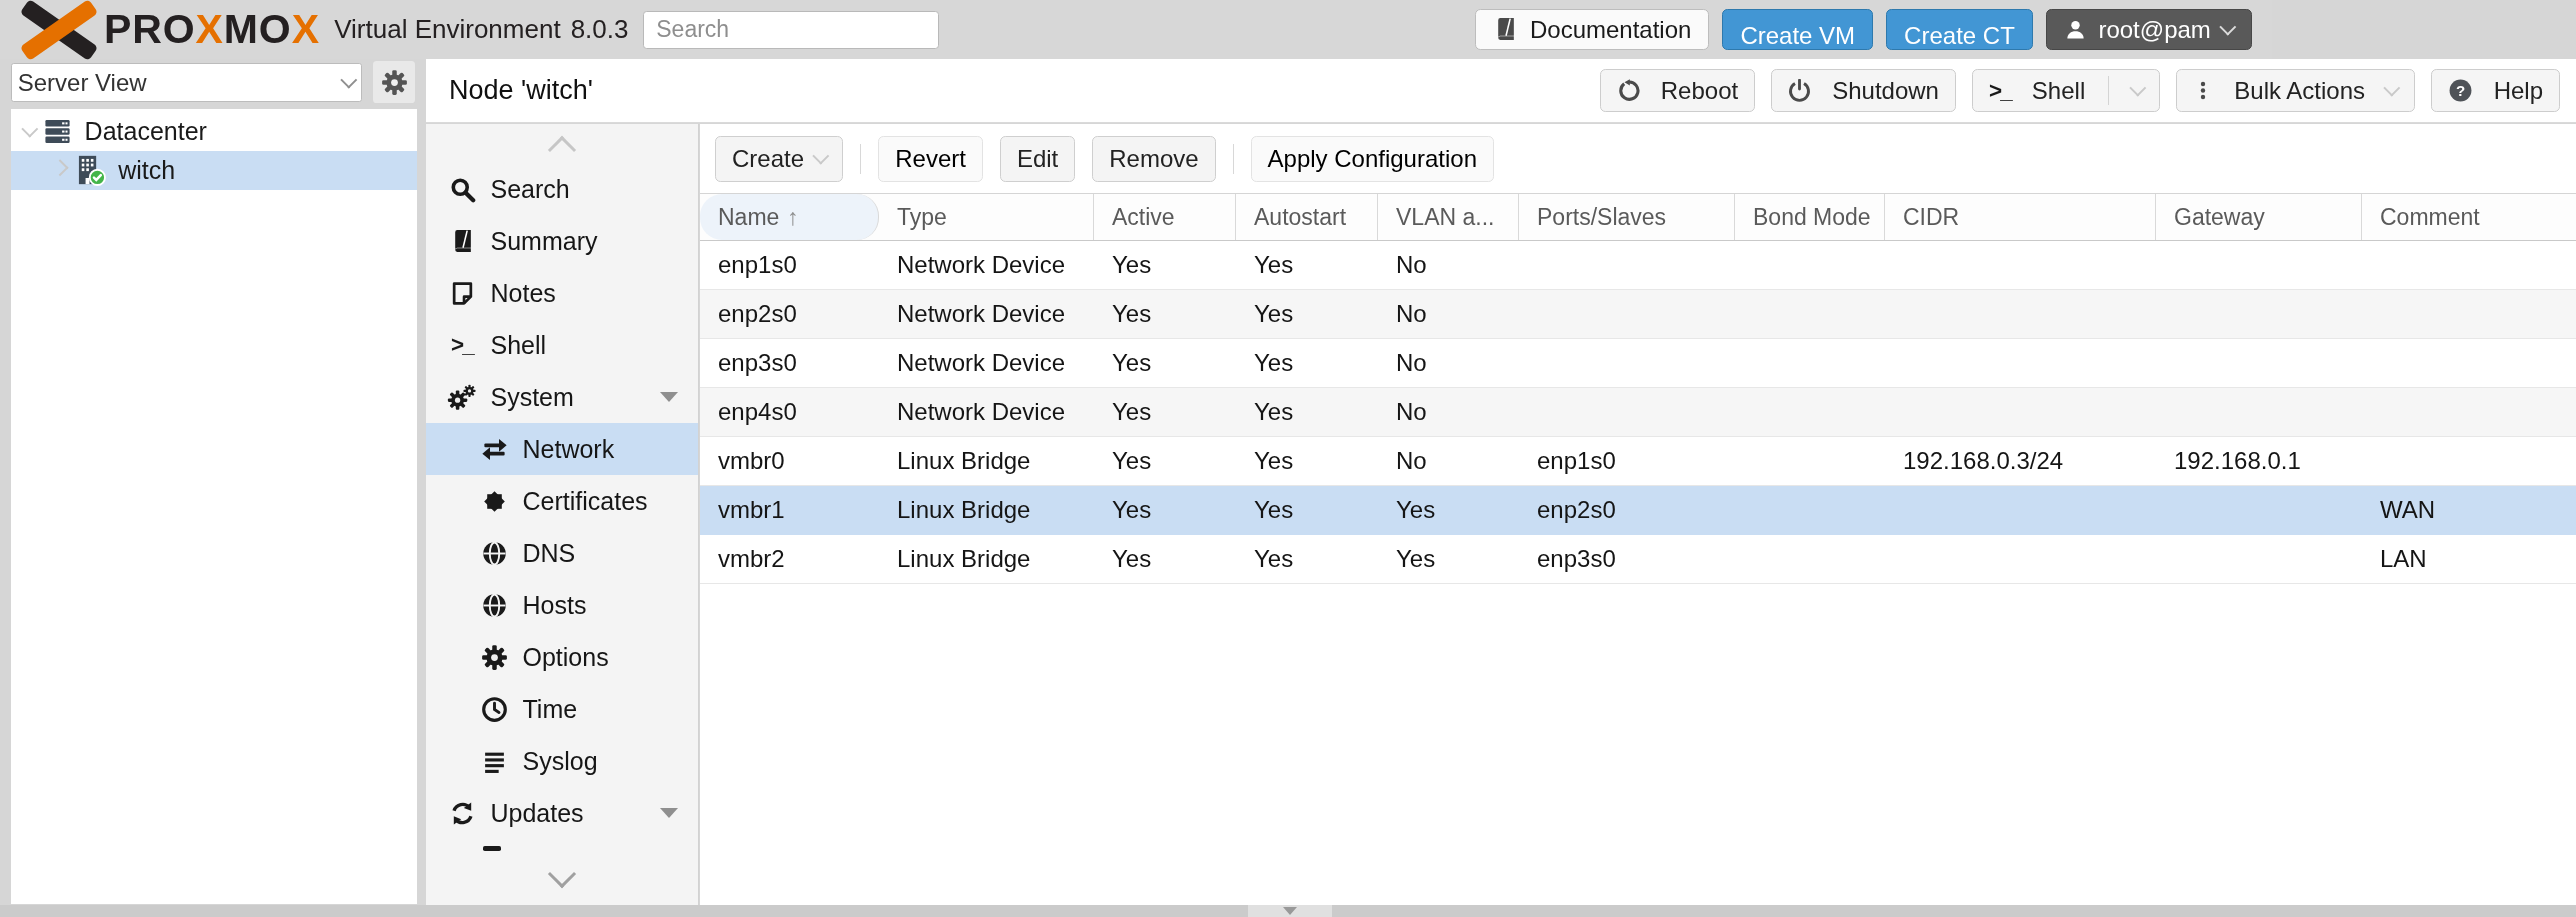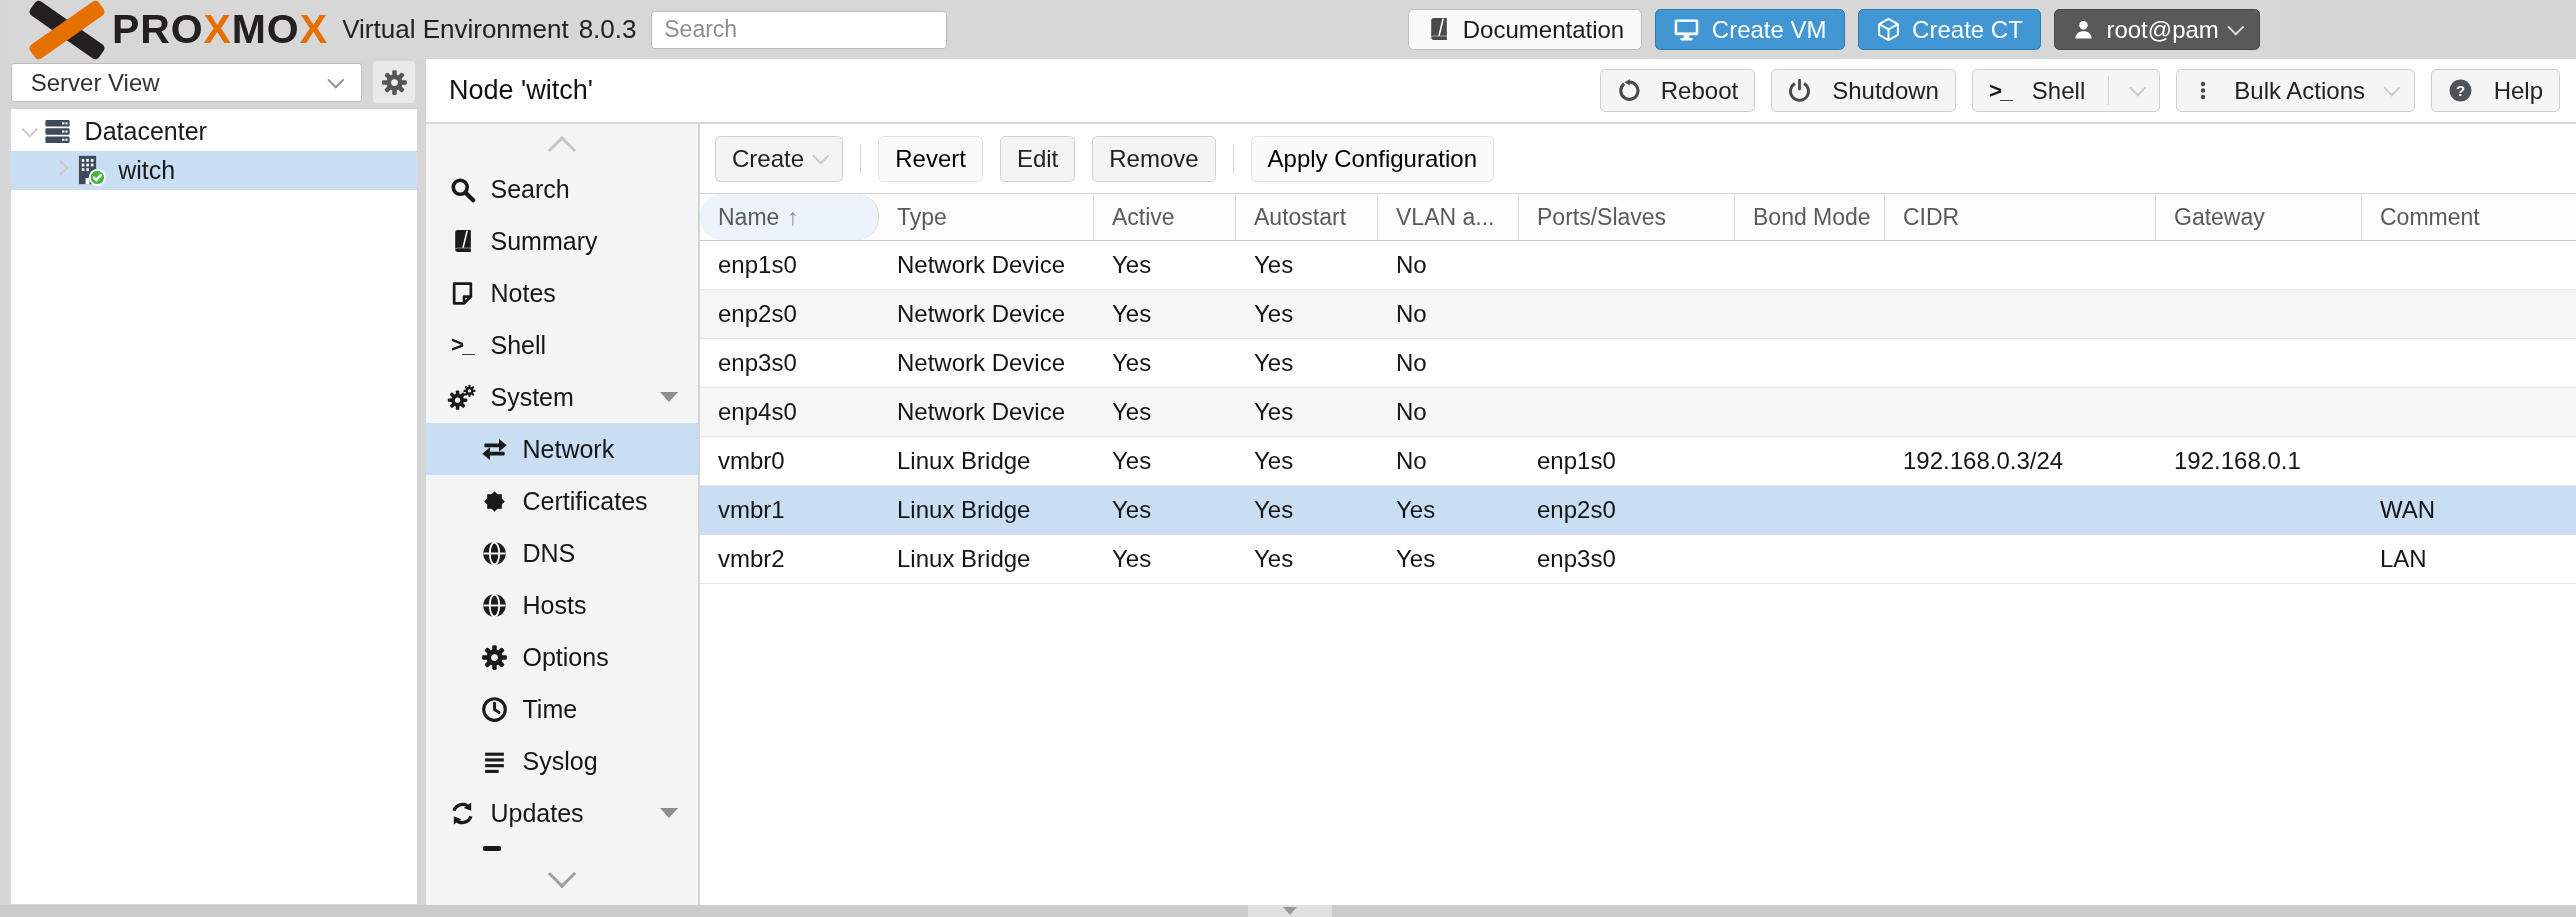--- a/index.html
+++ b/index.html
@@ -4,37 +4,37 @@
 <style>
   * { box-sizing: border-box; }
   html,body { margin:0; padding:0; }
   body {
     position:relative; width:2576px; height:917px; overflow:hidden;
     background:#d6d6d6; font-family:"Liberation Sans", sans-serif; color:#1a1a1a;
   }
   .ic { display:block; color:#1a1a1a; }
 
   
-  .topbar { position:absolute; left:8px; top:0; width:2272px; height:59px; background:#d7d7d7; display:flex; align-items:center; }
+  .topbar { position:absolute; left:0; top:0; width:2272px; height:59px; background:#d7d7d7; display:flex; align-items:center; }
   .logo { display:flex; align-items:center; margin-left:23px; }
   .bigx { position:relative; width:72px; height:52px; margin-right:9px; }
   .bigx span { position:absolute; left:50%; top:50%; width:84px; height:17px; border-radius:4.5px; }
   .bigx .bx-dark { background:#242021; transform:translate(-50%,-50%) rotate(35deg); }
   .bigx .bx-orange { background:#e57000; transform:translate(-50%,-50%) rotate(-35deg); }
   .brand { font-size:41px; font-weight:bold; letter-spacing:0.9px; color:#242021; }
   .brand .ox { color:#e57000; }
   .prod { font-size:26px; color:#242021; margin-left:14.3px; }
   .ver { font-size:26px; color:#242021; margin-left:10px;text-align:center; }
   .search { margin-left:14.3px; width:296px; height:38px; border:0.9px solid #b9b9b9; border-radius:3.6px; padding:0 12.5px; font-size:23px; color:#333; background:#fff; outline:none; font-family:"Liberation Sans",sans-serif; }
   .search::placeholder { color:#8e8e8e; }
   .top-actions { margin-left:auto; display:flex; align-items:center; gap:13px; margin-right:20px; }
   .tbtn { height:41px; border-radius:5.4px; display:flex; align-items:center; gap:11.6px; padding:0 17px; font-size:24px; border:0.9px solid; cursor:default; }
   .tbtn.light { background:#fafafa; border-color:#bdbdbd; color:#1a1a1a; }
   .tbtn.light .ic { color:#4a4a4a; }
-  .tbtn.blue { background:#4296d4; border-color:#2e79ad; color:#fff; }
+  .tbtn.blue { background:#4296d4; border-color:#2e79ad; color:#fff;flex-direction:column; }
   .tbtn.blue .ic { color:#fff; }
   .tbtn.dark { background:#595959; border-color:#474747; color:#fff; }
   .tbtn.dark .ic { color:#fff; }
 
   
   .nodebar { position:absolute; left:426px; top:59px; width:2150px; height:64px; background:#fff; border-bottom:0.9px solid #dadada; display:flex; align-items:center; }
   .nodetitle { margin-left:23px; font-size:27px; color:#101010; }
   .node-actions { margin-left:auto; display:flex; align-items:center; gap:16px; margin-right:16px; }
   .nbtn { height:43px; background:#f5f5f5; border:0.9px solid #cdcdcd; border-radius:5.4px; display:flex; align-items:center; gap:21px; padding:0 16px; font-size:24px; color:#222; }
   .nbtn .ic { color:#4a4a4a; }
@@ -44,21 +44,21 @@
   .chev { display:inline-block; width:11.6px; height:11.6px; border-right:2.7px solid #8f8f8f; border-bottom:2.7px solid #8f8f8f; transform:rotate(45deg); margin-top:-5.4px; }
   .chev.lt { border-color:#c9c9c9; }
   .chev.white { border-color:#dcdcdc; }
   .chev.right { transform:rotate(-45deg); }
   .chev.big { width:20px; height:20px; border-width:3.6px; }
   .chev.up { transform:rotate(225deg); margin-top:7.2px; }
   .tri-down { width:0; height:0; border-left:9px solid transparent; border-right:9px solid transparent; border-top:10.7px solid #8f8f8f; }
   .tri-down.sm { border-left-width:7.2px; border-right-width:7.2px; border-top-width:8px; border-top-color:#999; }
 
   
-  .viewsel { position:absolute; left:10.7px; top:63px; width:351px; height:39px; background:#fff; border:0.9px solid #bcbcbc; border-radius:2.7px; display:flex; align-items:center; font-size:24px; color:#333; padding:0 19px; }
+  .viewsel { position:absolute; left:10.7px; top:63px; width:351px; height:39px; background:#fff; border:0.9px solid #bcbcbc; border-radius:2.7px; display:flex; align-items:center; font-size:24px; color:#333; padding:0 6px; }
   .viewsel .chev { margin-left:auto; }
   .gearbtn { position:absolute; left:373px; top:61px; width:42px; height:42px; background:#e9e9e9; border-radius:3.6px; display:flex; align-items:center; justify-content:center; }
   .treepanel { position:absolute; left:10.7px; top:109px; width:406px; height:795px; background:#fff; }
   .trow { height:39px; display:flex; align-items:center; font-size:25px; color:#1a1a1a; }
   .trow.sel { background:#c9ddf3; }
   .trow .texp { width:27px; display:flex; justify-content:center; }
   .trow .ticon { display:flex; justify-content:center; margin-right:12.5px; }
 
   
   .menupanel { position:absolute; left:426px; top:124px; width:273px; height:781px; background:#f4f4f4; border-right:0.9px solid #d2d2d2; overflow:hidden; }

